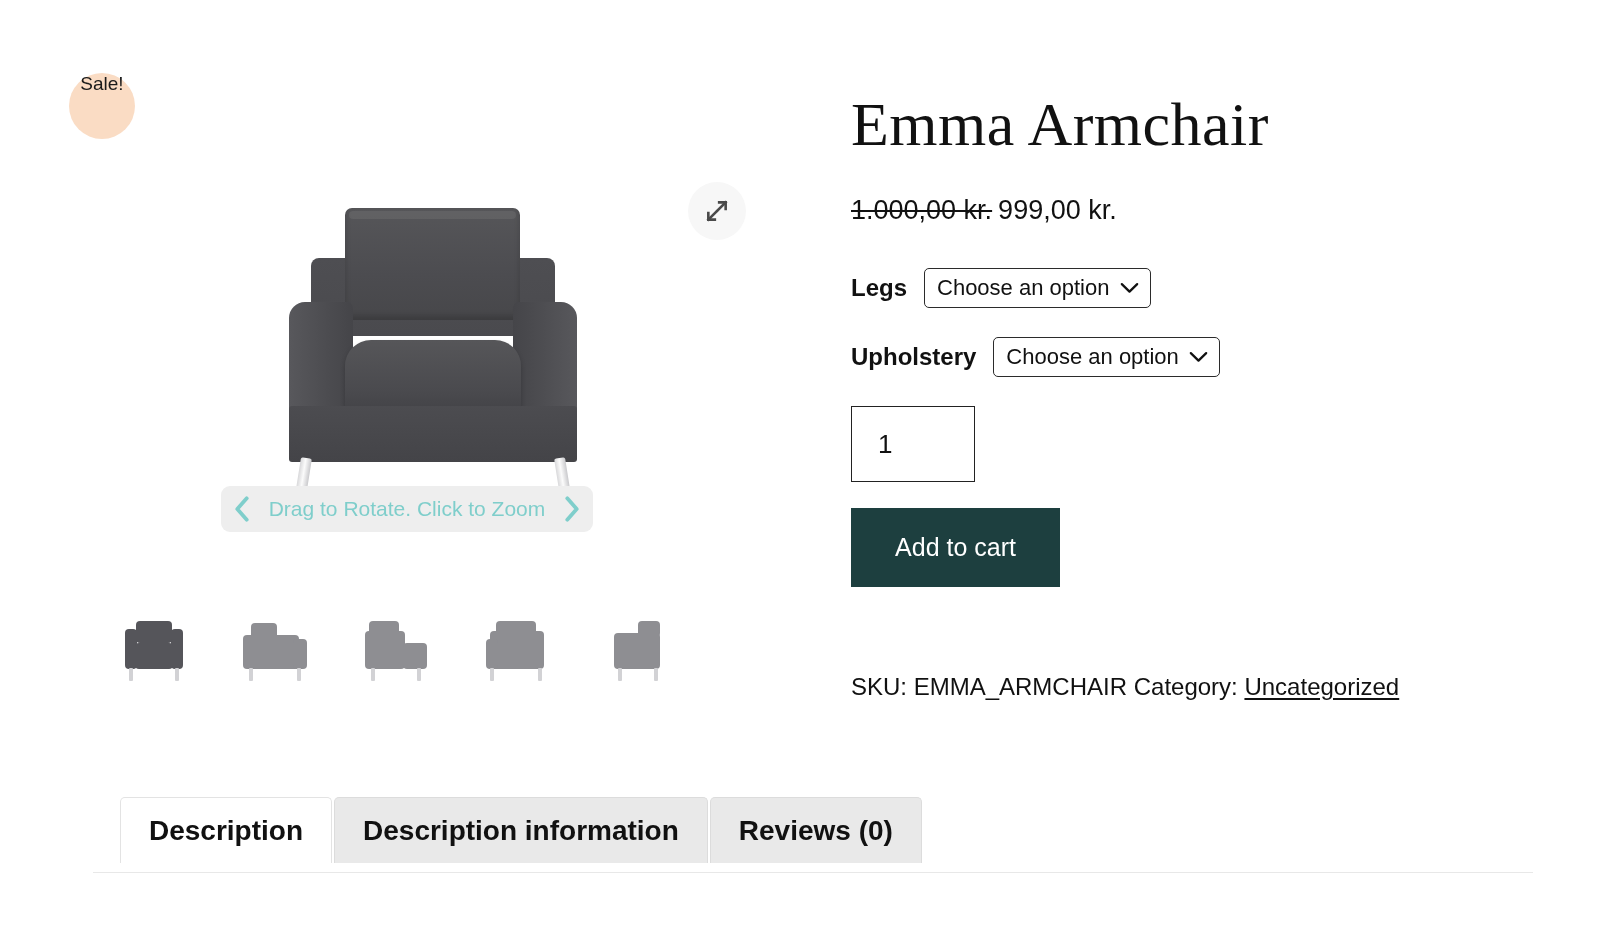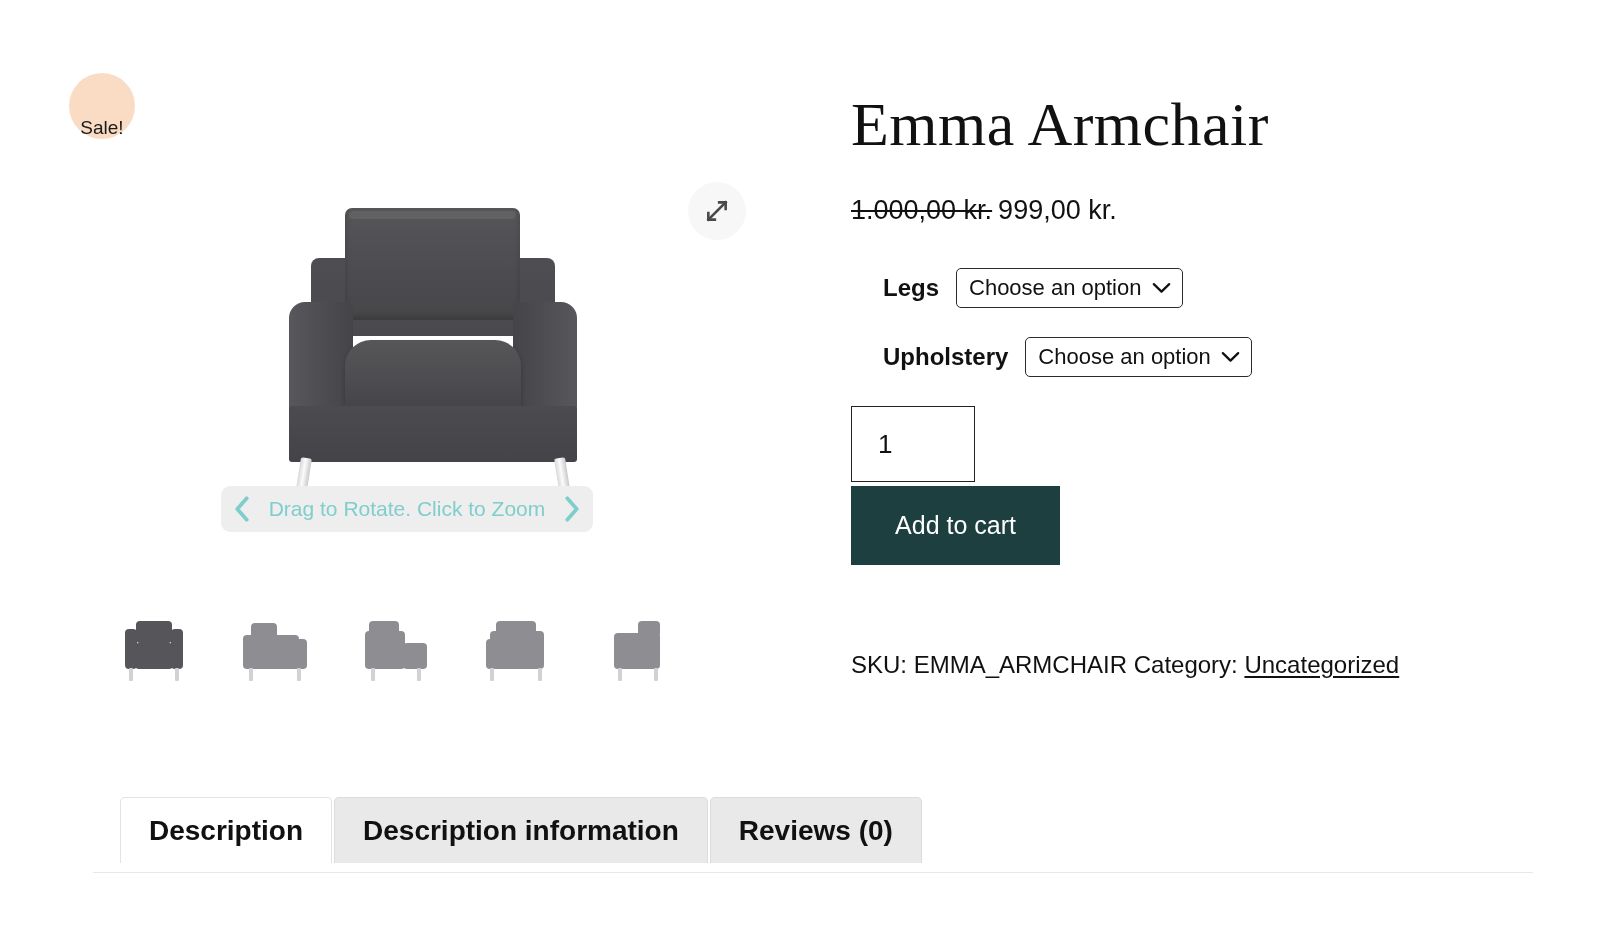--- a/index.html
+++ b/index.html
@@ -20,21 +20,21 @@
     white-space: nowrap;
   }
   .breadcrumb a { color: #111; text-decoration: underline; text-underline-offset: 3px; }
   .breadcrumb .sep { margin: 0 5px; }
 
   
   .sale-badge {
     position: absolute; left: 69px; top: 73px;
     width: 66px; height: 66px; border-radius: 50%;
     background: #fadcc4;
-    display: flex; align-items: flex-end; justify-content: center;
+    display: flex; align-items: flex-start; justify-content: center;
     font-size: 19px; color: #1a1a1a; z-index: 6;
   }
 
   
   .gallery { position: absolute; left: 93px; top: 88px; width: 660px; height: 560px; }
 
   .viewer {
     position: absolute; left: 15px; top: 0; width: 660px; height: 440px;
     background: #ffffff;
   }
@@ -120,42 +120,42 @@
   .product-title {
     font-family: "Liberation Serif", serif;
     font-weight: 400; font-size: 62px; line-height: 72px;
     margin: 0 0 0 0; color: #111; letter-spacing: .5px;
   }
   .price { margin-top: 35px; font-size: 27px; color: #111; }
   .price .old { text-decoration: line-through; }
   .price .new { margin-left: 6px; }
 
   .variations { margin-top: 42px; }
-  .var-row { display: flex; align-items: center; margin-bottom: 29px; margin-left: 32px; }
+  .var-row { display: flex; align-items: center; margin-bottom: 29px; }
   .var-label { font-weight: bold; font-size: 24px; color: #111; margin-right: 17px; }
   .var-select {
     appearance: none; -webkit-appearance: none;
     border: 1px solid #2b2b2b; border-radius: 5px; background: #fff;
     font-family: "Liberation Sans", sans-serif; font-size: 22px; color: #111;
     padding: 6px 40px 6px 12px; line-height: 26px; cursor: pointer;
   }
   .select-wrap { position: relative; display: inline-block; }
   .select-wrap .arrow {
     position: absolute; right: 12px; top: 50%; transform: translateY(-50%);
     pointer-events: none; display: flex;
   }
 
   .qty-wrap { margin-top: 26px; }
   .qty-input {
     width: 124px; height: 76px; border: 1px solid #222; background: #fff;
     font-family: "Liberation Sans", sans-serif; font-size: 26px; color: #111;
     padding-left: 26px; outline: none;
   }
   .add-cart {
-    margin-top: 4px; display: block;
+    margin-top: 26px; display: block;
     width: 209px; height: 79px; border: 0; cursor: pointer;
     background: #1d3f3f; color: #ffffff;
     font-family: "Liberation Sans", sans-serif; font-size: 25px;
   }
   .meta { margin-top: 86px; font-size: 24px; color: #111; }
   .meta a { color: #111; text-decoration: underline; text-underline-offset: 3px; }
 
   
   .tabs { position: absolute; left: 120px; top: 797px; display: flex; align-items: flex-end; z-index: 3; }
   .tab {

